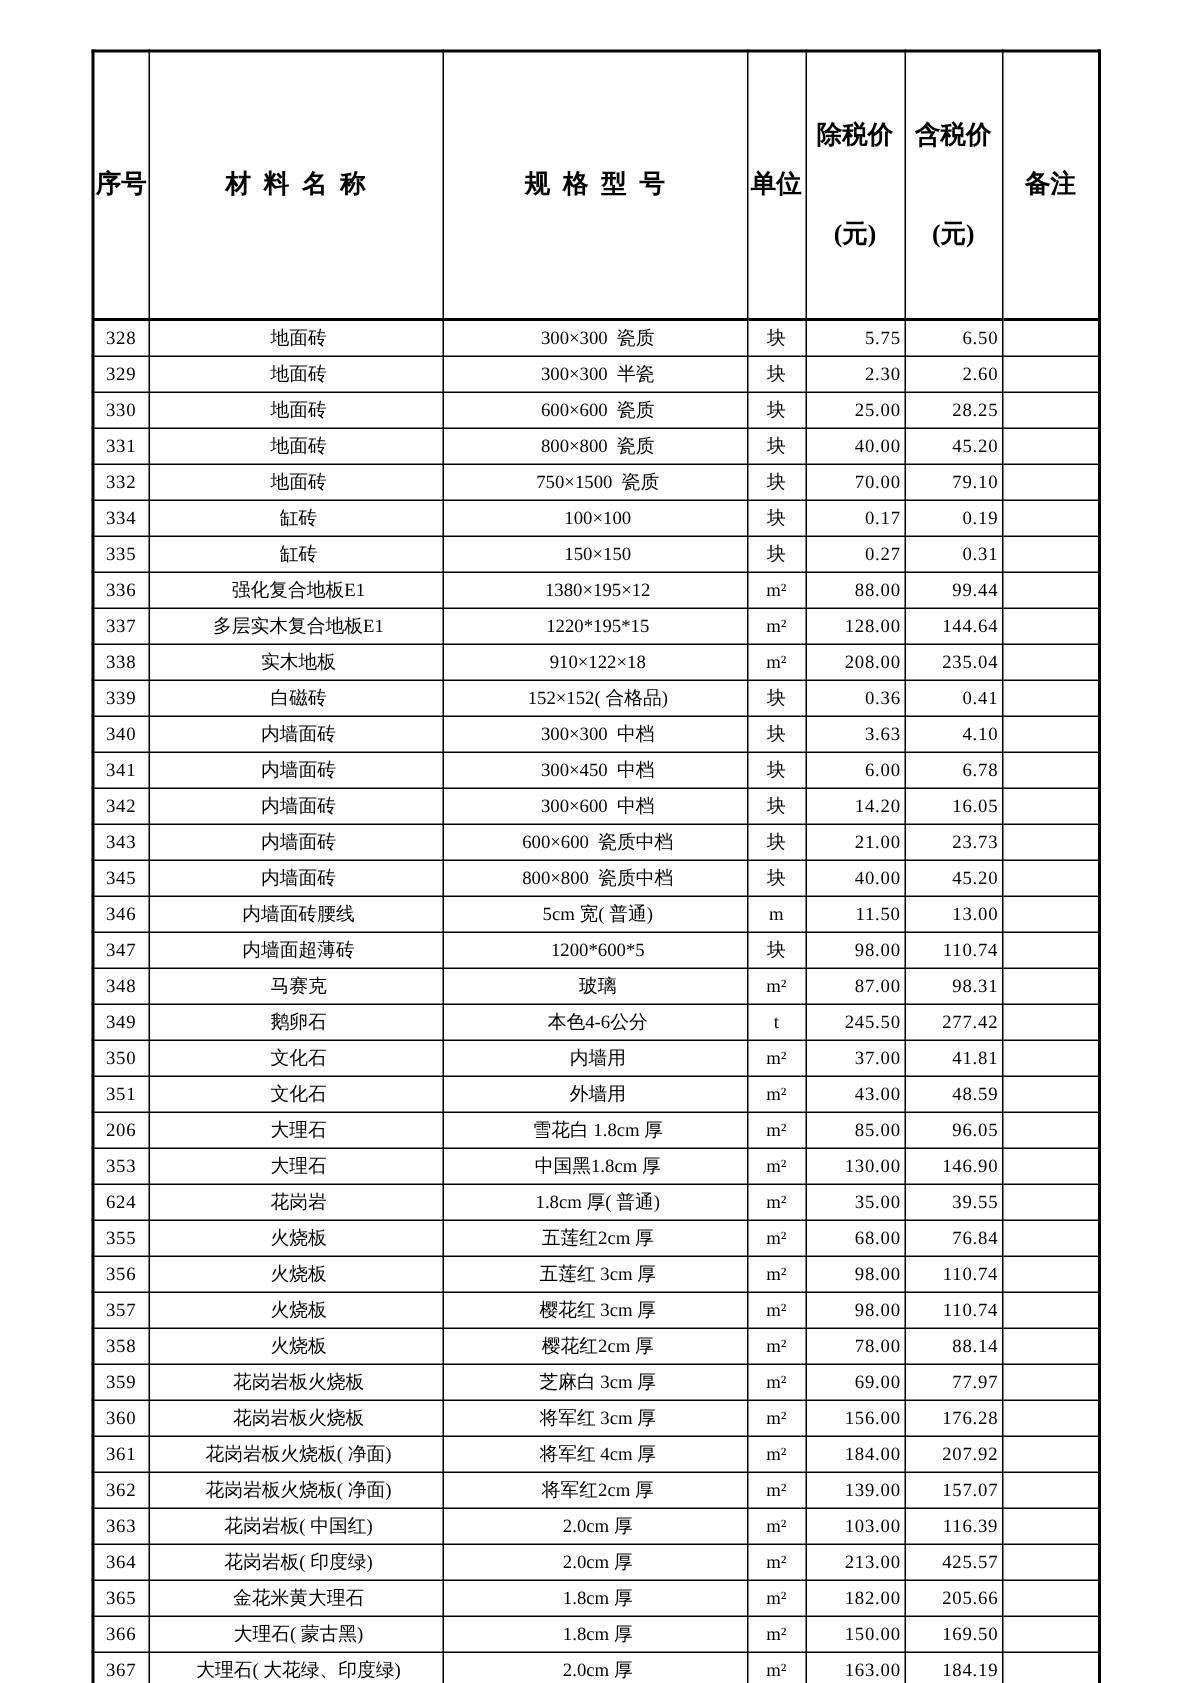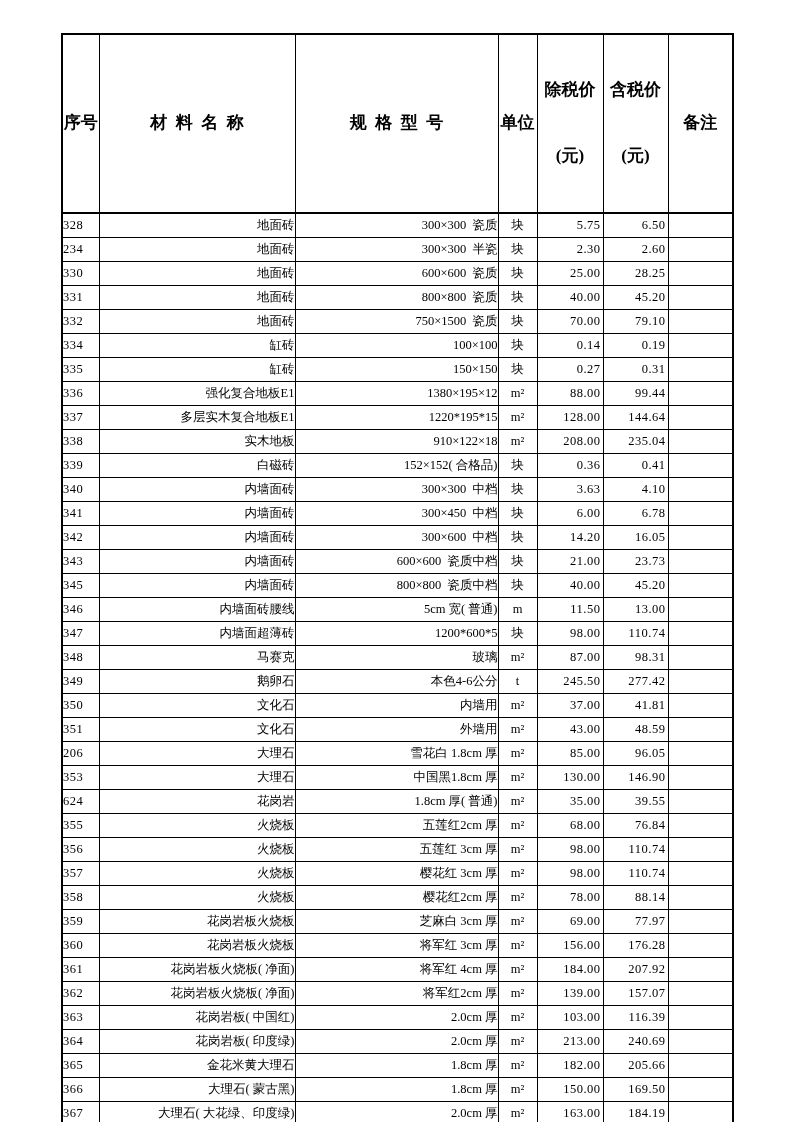--- a/index.html
+++ b/index.html
@@ -23,23 +23,23 @@
     font-size:17px;font-weight:bold;
     text-align:center;vertical-align:middle;
     border-bottom:2px solid #000;
     line-height:1.3;
   }
   .price-table tbody td{
     height:23px;
     font-size:12.5px;
     vertical-align:middle;
   }
-  td.c-no{font-size:12px;letter-spacing:0.5px;}
-  td.c-name{text-align:right;padding-left:4px;}
-  td.c-spec{text-align:right;padding-left:4px;}
+  td.c-no{text-align:center;font-size:12px;letter-spacing:0.5px;}
+  td.c-name{text-align:center;padding-left:4px;}
+  td.c-spec{text-align:center;padding-left:4px;}
   td.c-unit{text-align:center;font-size:12px;}
   td.c-price{text-align:right;padding-right:2px;letter-spacing:0.5px;}
   td.c-remark{text-align:center;}
 </style>
 </head>
 <body>
 
 <div class="page">
   <table class="price-table">
     <colgroup>
@@ -72,21 +72,21 @@
         <tr>
     <td class="c-no">328</td>
     <td class="c-name">地面砖</td>
     <td class="c-spec">300×300  瓷质</td>
     <td class="c-unit">块</td>
     <td class="c-price">5.75</td>
     <td class="c-price">6.50</td>
     <td class="c-remark"></td>
   </tr>
         <tr>
-    <td class="c-no">234</td>
+    <td class="c-no">329</td>
     <td class="c-name">地面砖</td>
     <td class="c-spec">300×300  半瓷</td>
     <td class="c-unit">块</td>
     <td class="c-price">2.30</td>
     <td class="c-price">2.60</td>
     <td class="c-remark"></td>
   </tr>
         <tr>
     <td class="c-no">330</td>
     <td class="c-name">地面砖</td>
@@ -112,21 +112,21 @@
     <td class="c-unit">块</td>
     <td class="c-price">70.00</td>
     <td class="c-price">79.10</td>
     <td class="c-remark"></td>
   </tr>
         <tr>
     <td class="c-no">334</td>
     <td class="c-name">缸砖</td>
     <td class="c-spec">100×100</td>
     <td class="c-unit">块</td>
-    <td class="c-price">0.14</td>
+    <td class="c-price">0.17</td>
     <td class="c-price">0.19</td>
     <td class="c-remark"></td>
   </tr>
         <tr>
     <td class="c-no">335</td>
     <td class="c-name">缸砖</td>
     <td class="c-spec">150×150</td>
     <td class="c-unit">块</td>
     <td class="c-price">0.27</td>
     <td class="c-price">0.31</td>
@@ -374,21 +374,21 @@
     <td class="c-price">103.00</td>
     <td class="c-price">116.39</td>
     <td class="c-remark"></td>
   </tr>
         <tr>
     <td class="c-no">364</td>
     <td class="c-name">花岗岩板( 印度绿)</td>
     <td class="c-spec">2.0cm 厚</td>
     <td class="c-unit">m²</td>
     <td class="c-price">213.00</td>
-    <td class="c-price">240.69</td>
+    <td class="c-price">425.57</td>
     <td class="c-remark"></td>
   </tr>
         <tr>
     <td class="c-no">365</td>
     <td class="c-name">金花米黄大理石</td>
     <td class="c-spec">1.8cm 厚</td>
     <td class="c-unit">m²</td>
     <td class="c-price">182.00</td>
     <td class="c-price">205.66</td>
     <td class="c-remark"></td>

